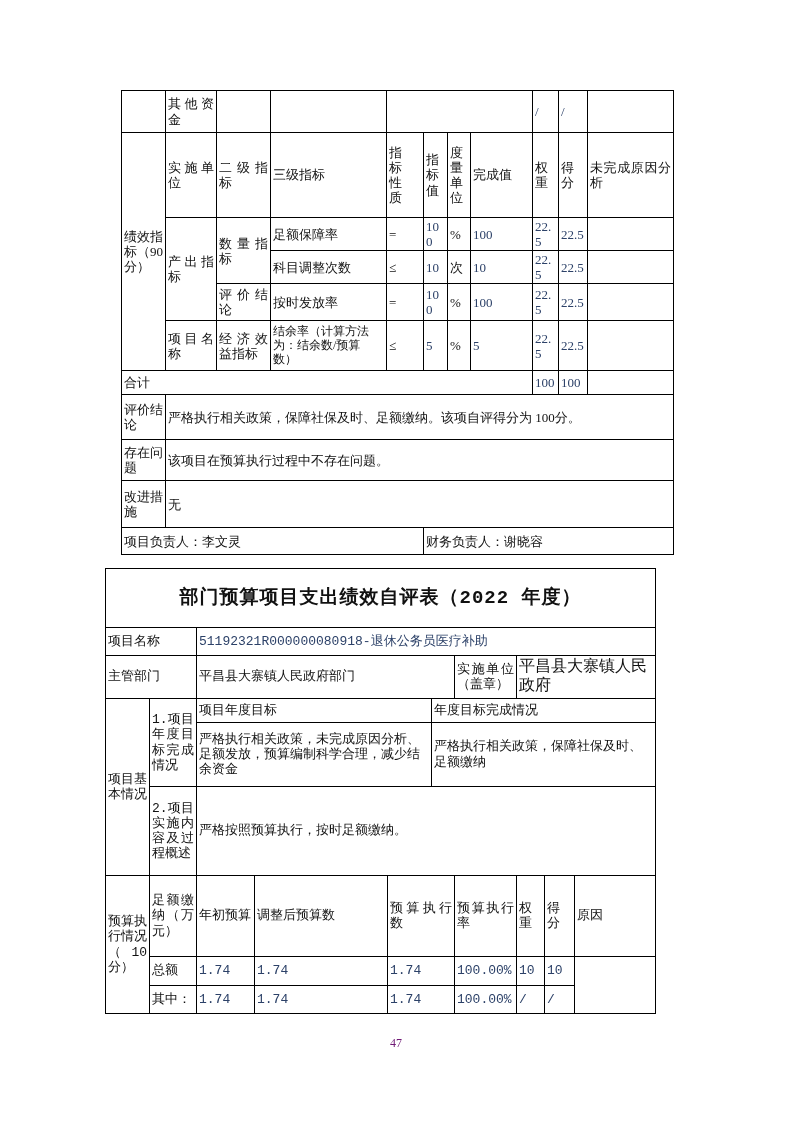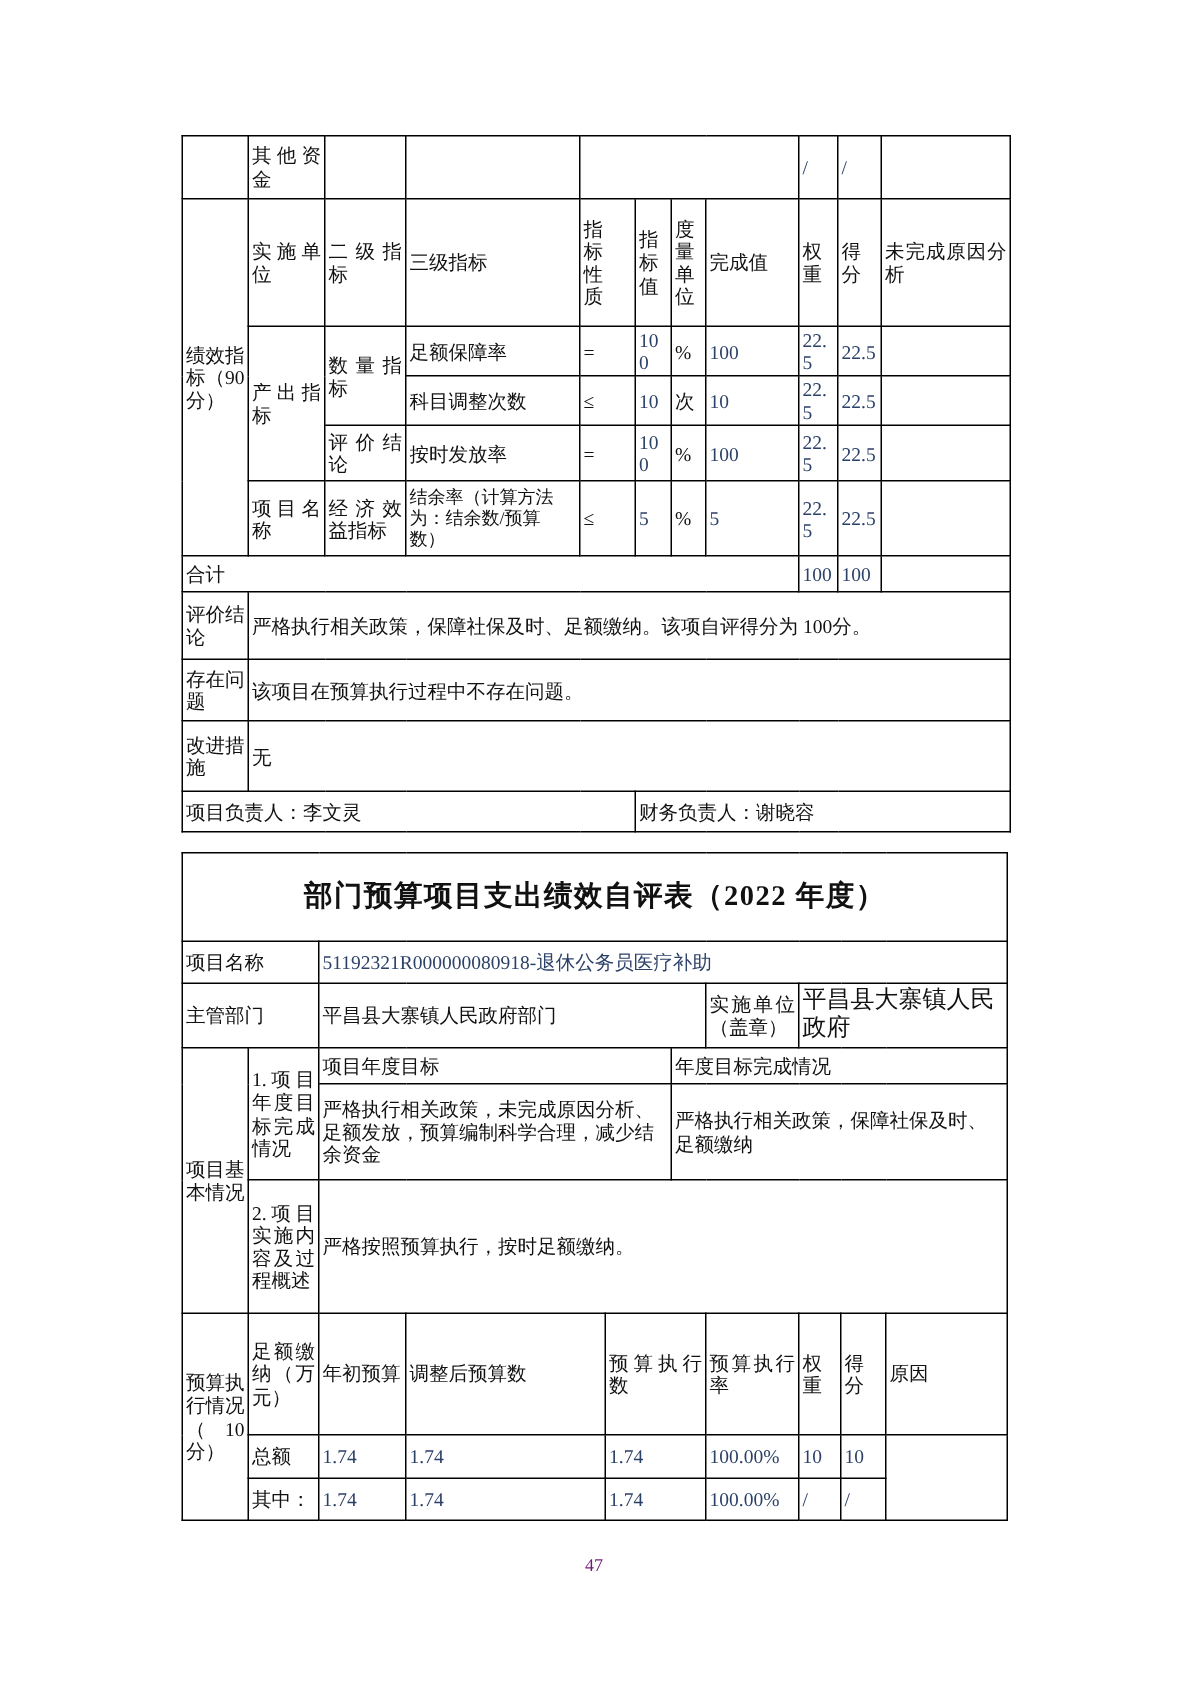--- a/index.html
+++ b/index.html
@@ -161,21 +161,21 @@
     <td colspan="10">无</td>
   </tr>
 
   <tr style="height:27px">
     <td colspan="5">项目负责人：李文灵</td>
     <td colspan="6">财务负责人：谢晓容</td>
   </tr>
 </tbody>
   </table>
 
-<table style="left:121px; top:568px; width:550px;">
+<table style="left:105px; top:568px; width:550px;font-family:Liberation Mono, monospace;">
   <colgroup>
     <col style="width:44px">
       <col style="width:47px">
       <col style="width:58px">
       <col style="width:133px">
     <col style="width:44px">
       <col style="width:23px">
       <col style="width:62px">
       <col style="width:28px">
     <col style="width:30px">

